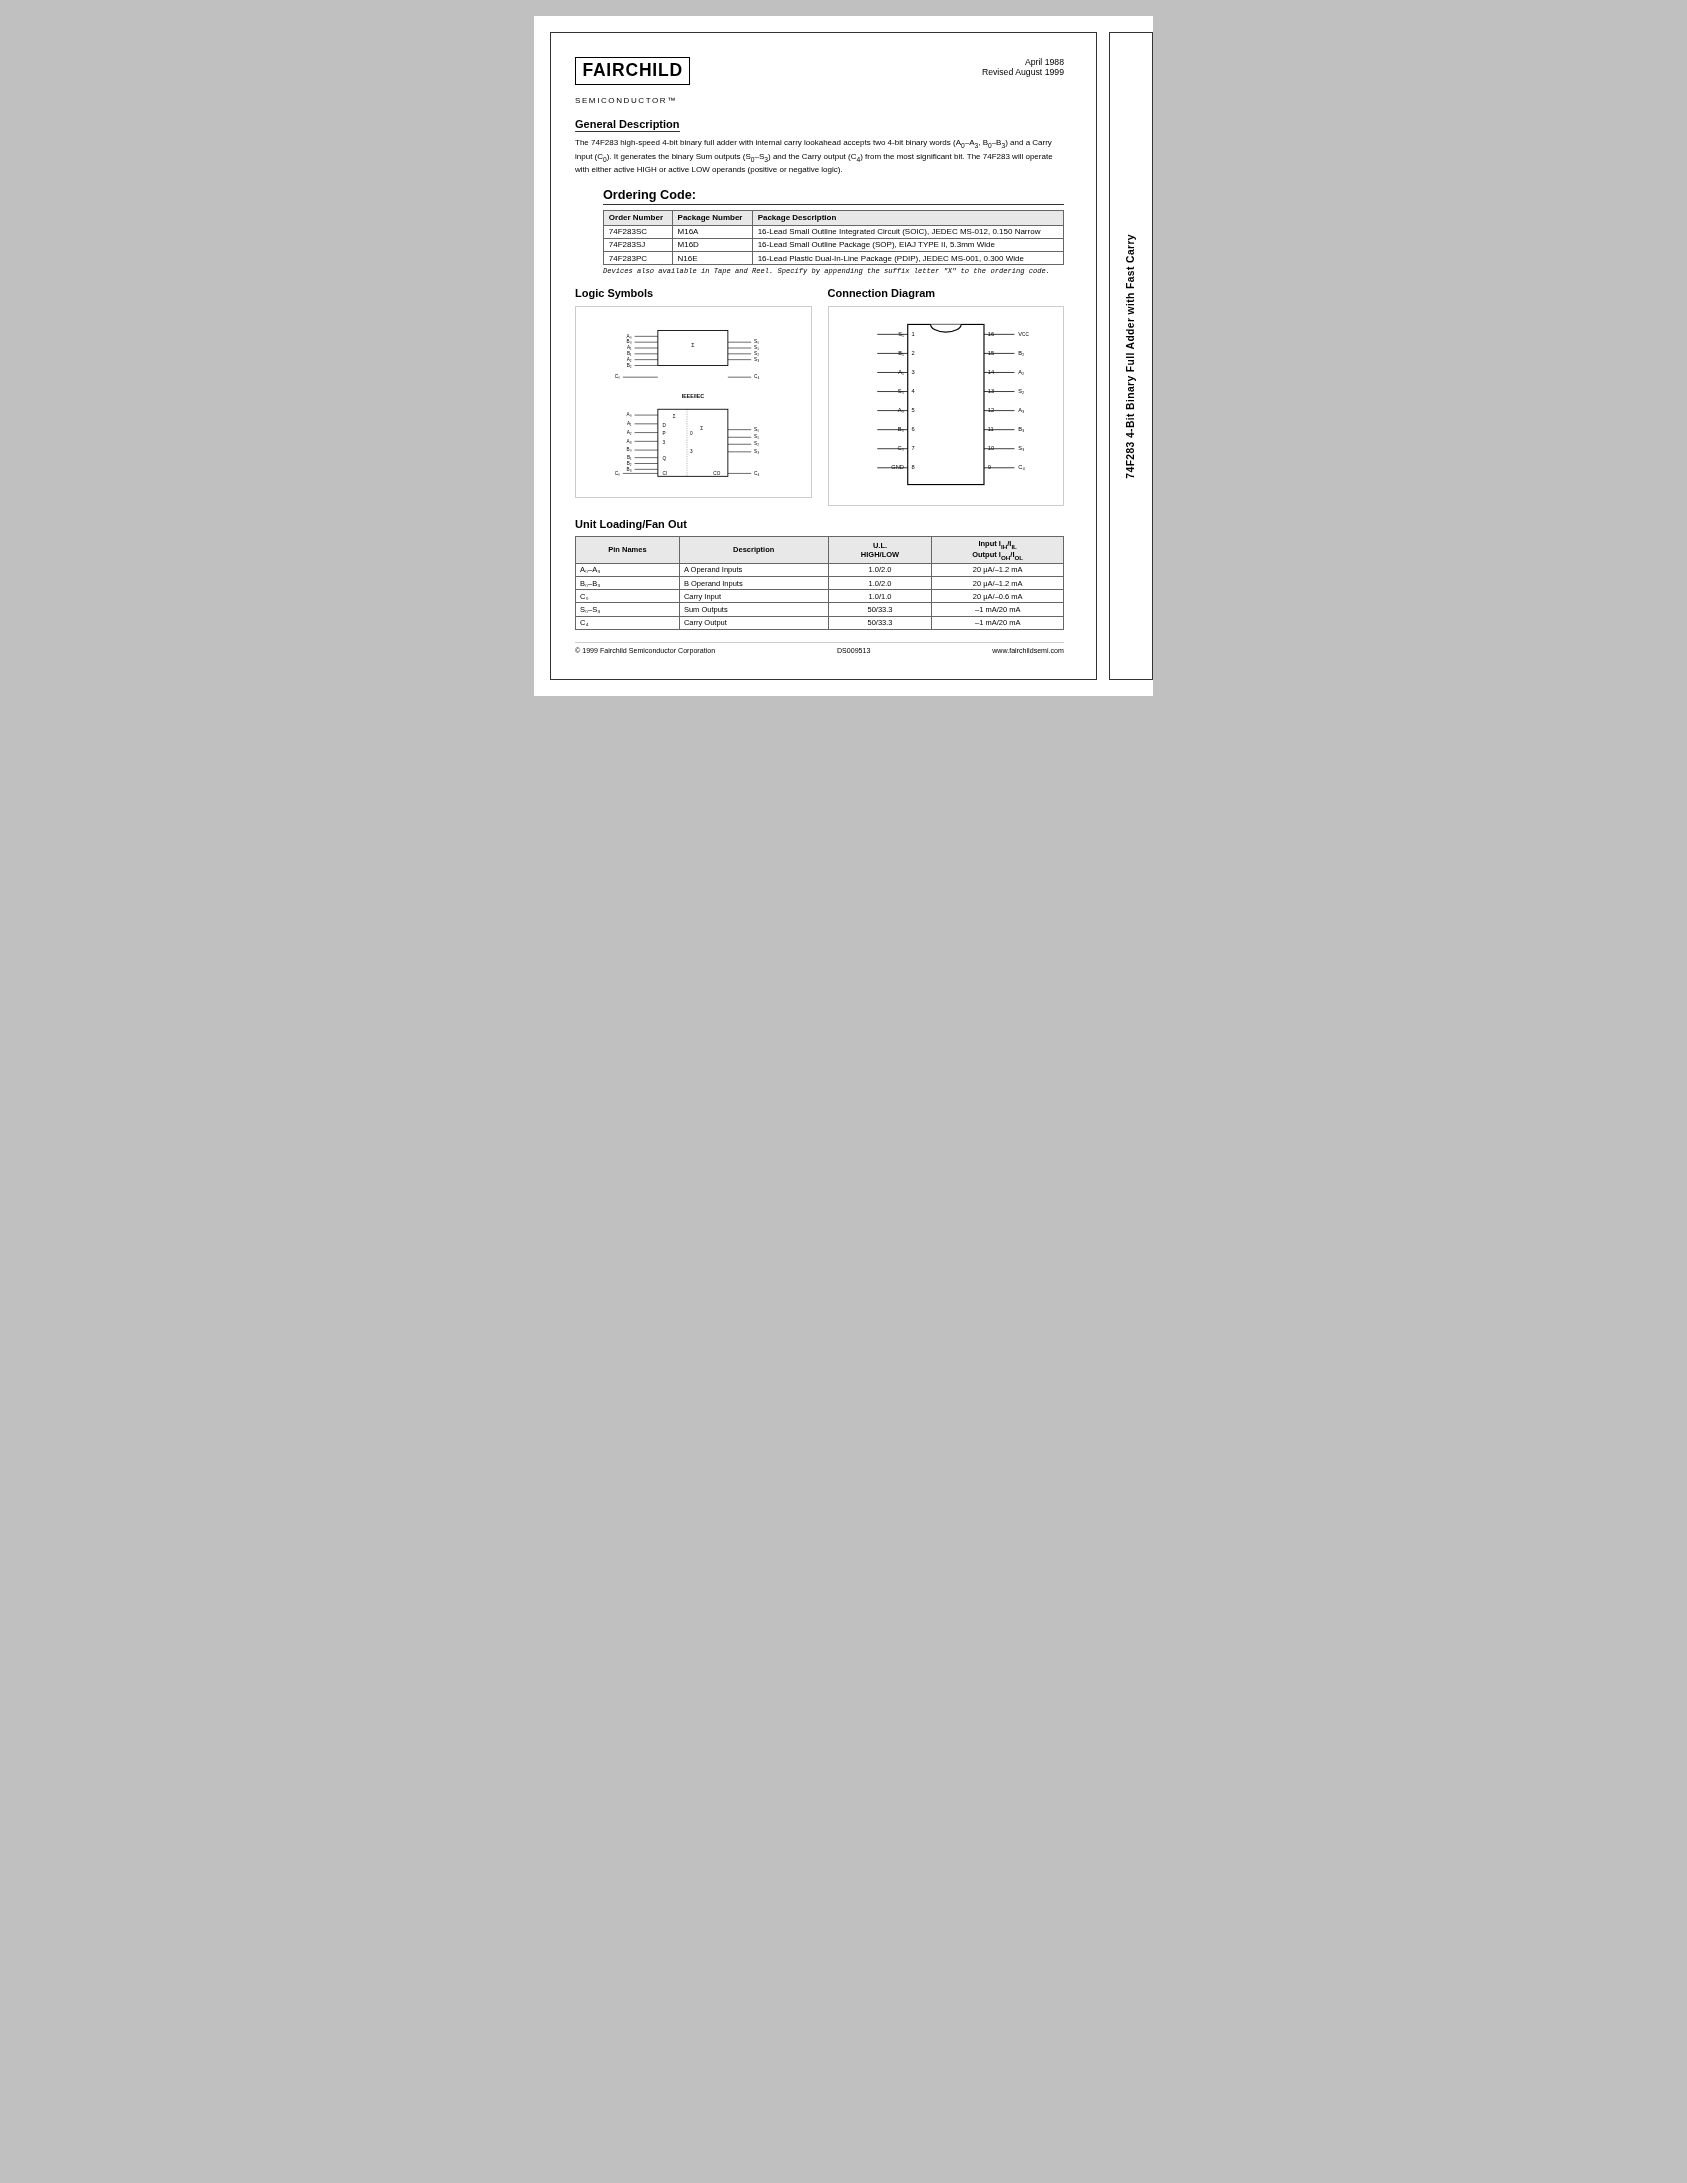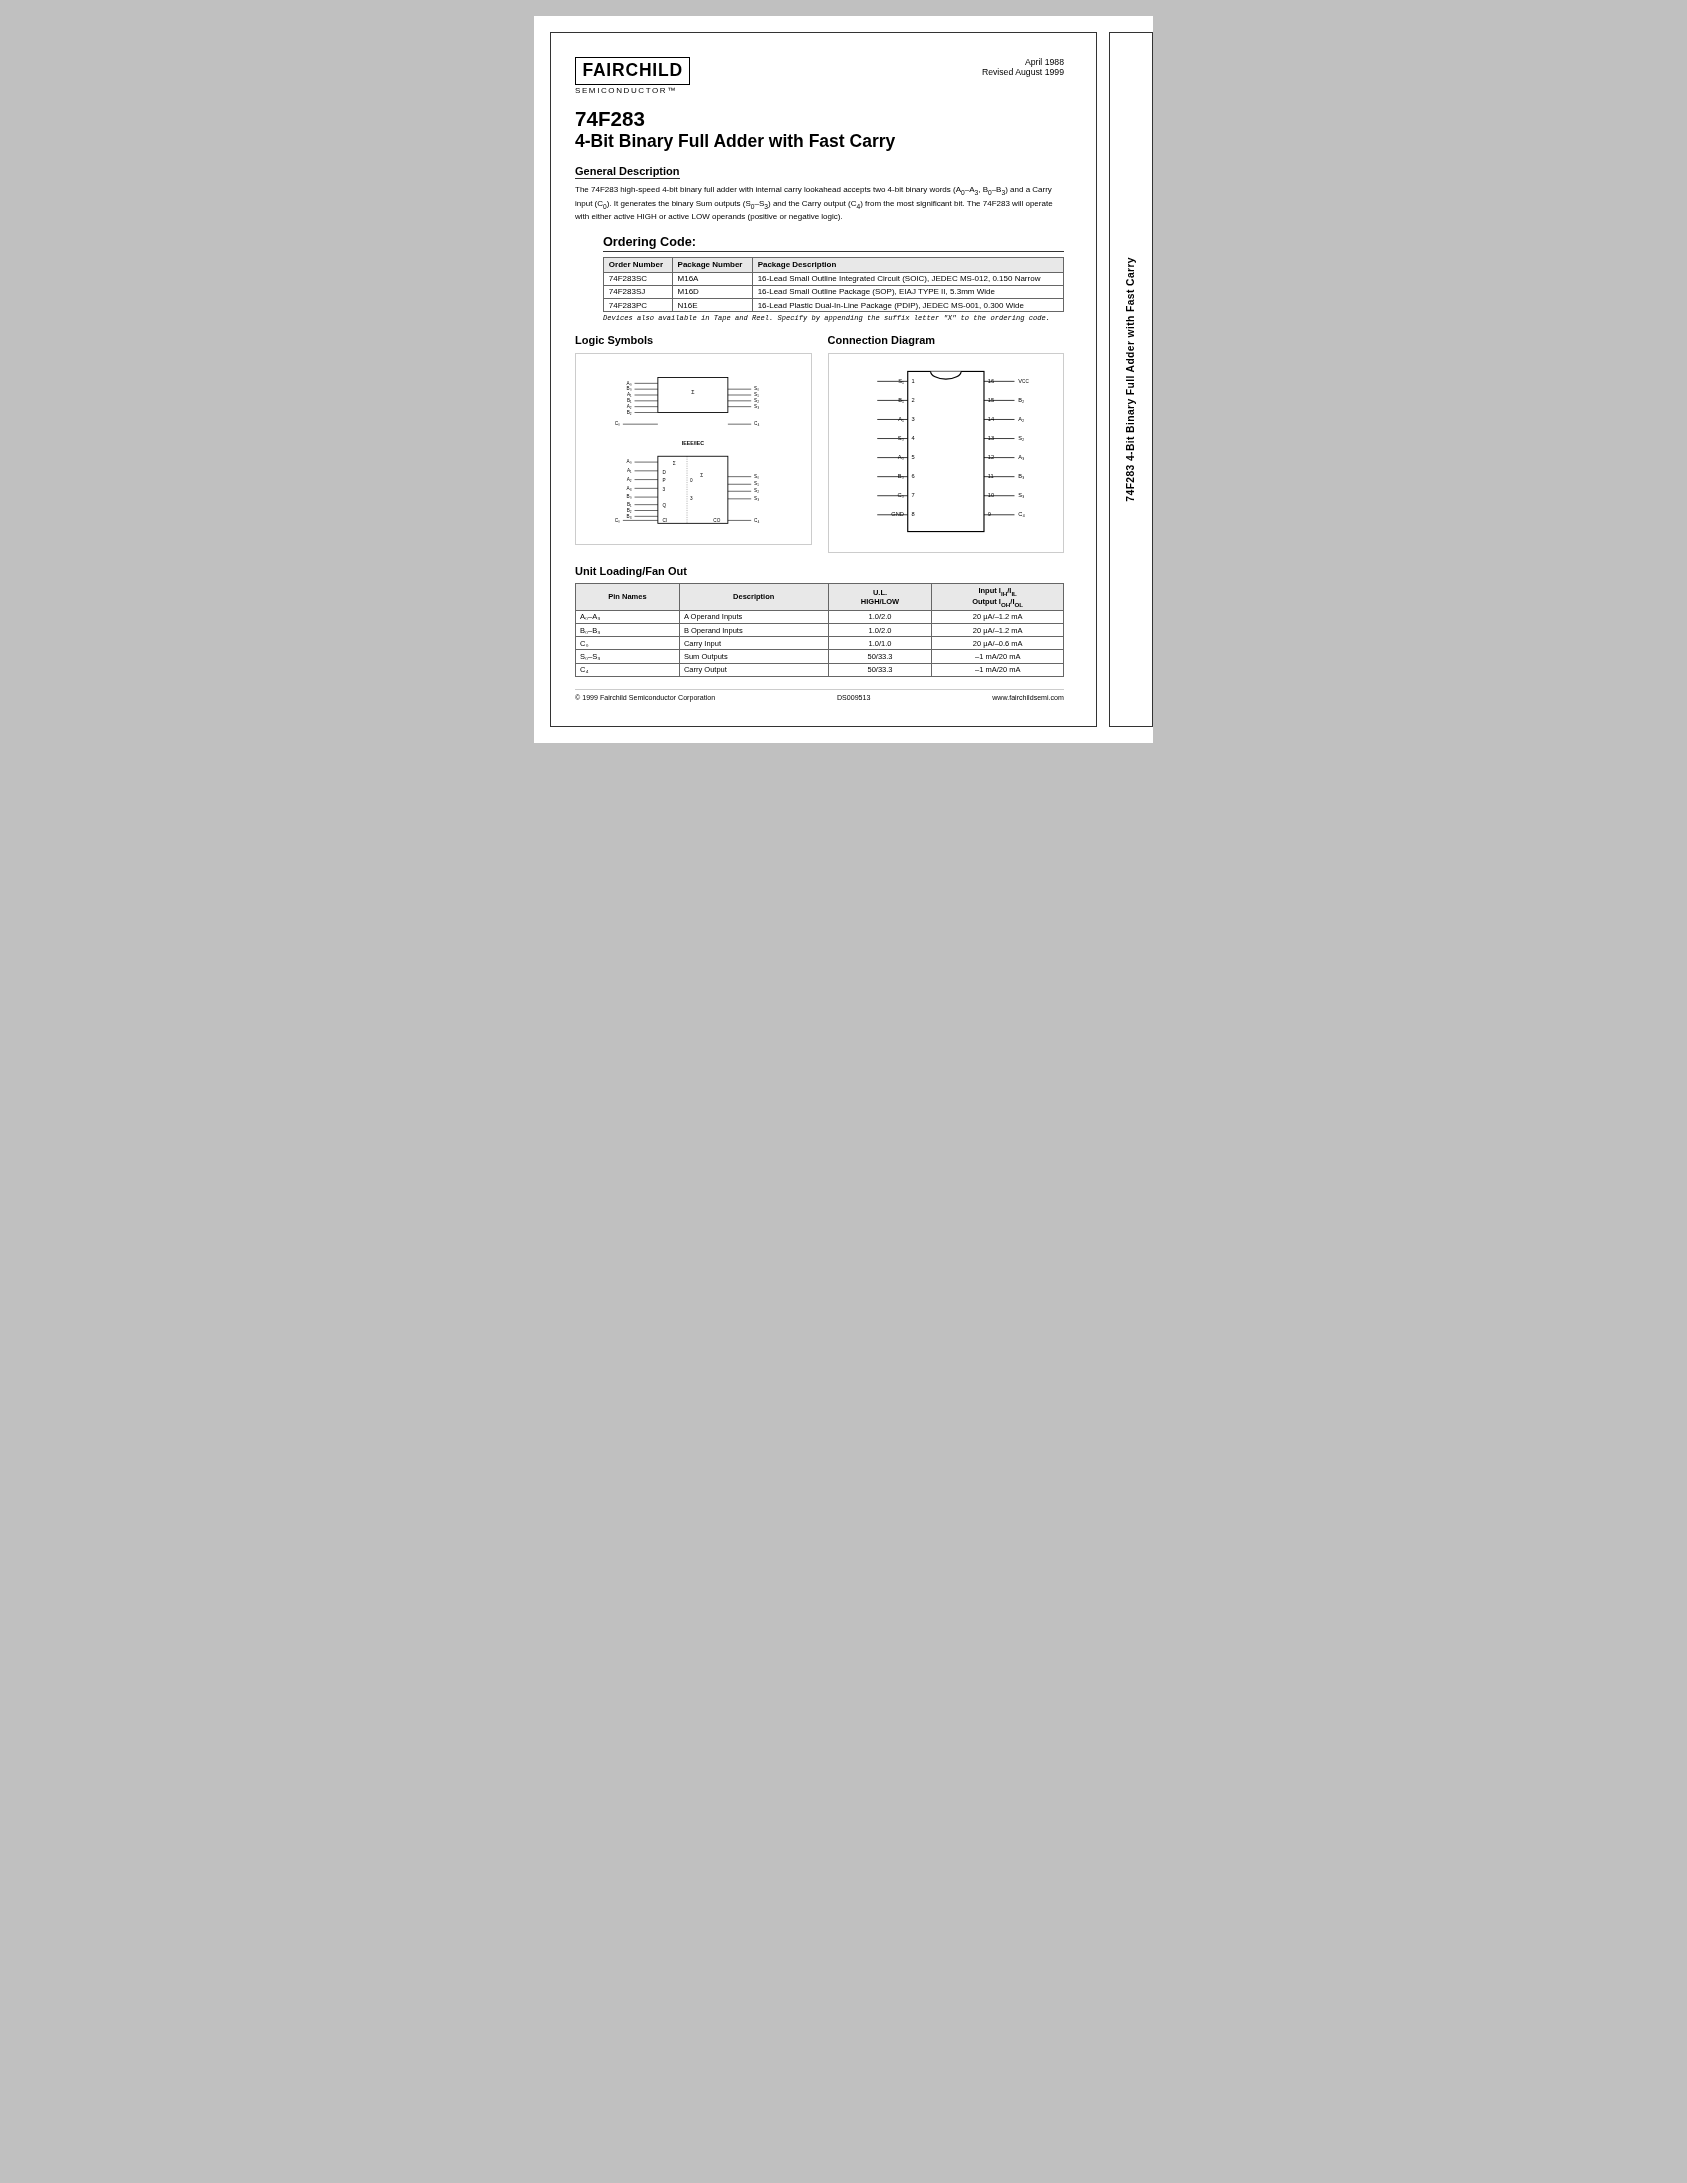--- a/index.html
+++ b/index.html
@@ -64,21 +64,21 @@
       font-weight: 900;
       font-family: Arial, sans-serif;
       letter-spacing: 0.8px;
       border: 1.6px solid #000;
       padding: 2.4px 6.4px;
       display: inline-block;
     }
     .logo-semiconductor {
       font-size: 8px;
       letter-spacing: 1.6px;
-      margin-top: 1px;
+      margin-top: 11px;
     }
     .date-info {
       text-align: right;
       font-size: 8.7px;
     }
     
     .product-title {
       margin-bottom: 12px;
     }
     .product-title h1 {
@@ -224,24 +224,20 @@
         <div class="logo-semiconductor">
           <span>SEMICONDUCTOR™</span>
         </div>
       </div>
       <div class="date-info">
         <div>April 1988</div>
         <div>Revised August 1999</div>
       </div>
     </div>
 
-    <div class="product-title">
-      <h1>74F283</h1>
-      <h2>4-Bit Binary Full Adder with Fast Carry</h2>
-    </div>
 
     <div class="section">
       <div class="section-title">General Description</div>
       <p class="description-text">
         The 74F283 high-speed 4-bit binary full adder with internal carry lookahead accepts two 4-bit binary words (A<sub>0</sub>–A<sub>3</sub>, B<sub>0</sub>–B<sub>3</sub>) and a Carry input (C<sub>0</sub>). It generates the binary Sum outputs (S<sub>0</sub>–S<sub>3</sub>) and the Carry output (C<sub>4</sub>) from the most significant bit. The 74F283 will operate with either active HIGH or active LOW operands (positive or negative logic).
       </p>
     </div>
 
     <div class="ordering-section">
       <div class="ordering-title">Ordering Code:</div>

